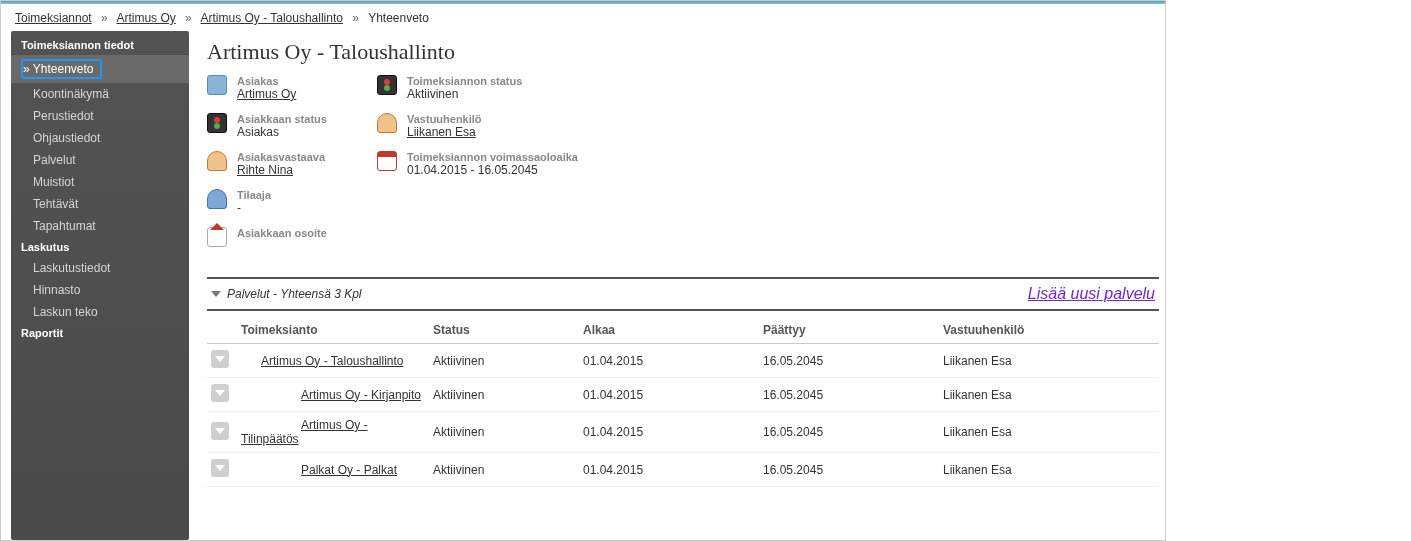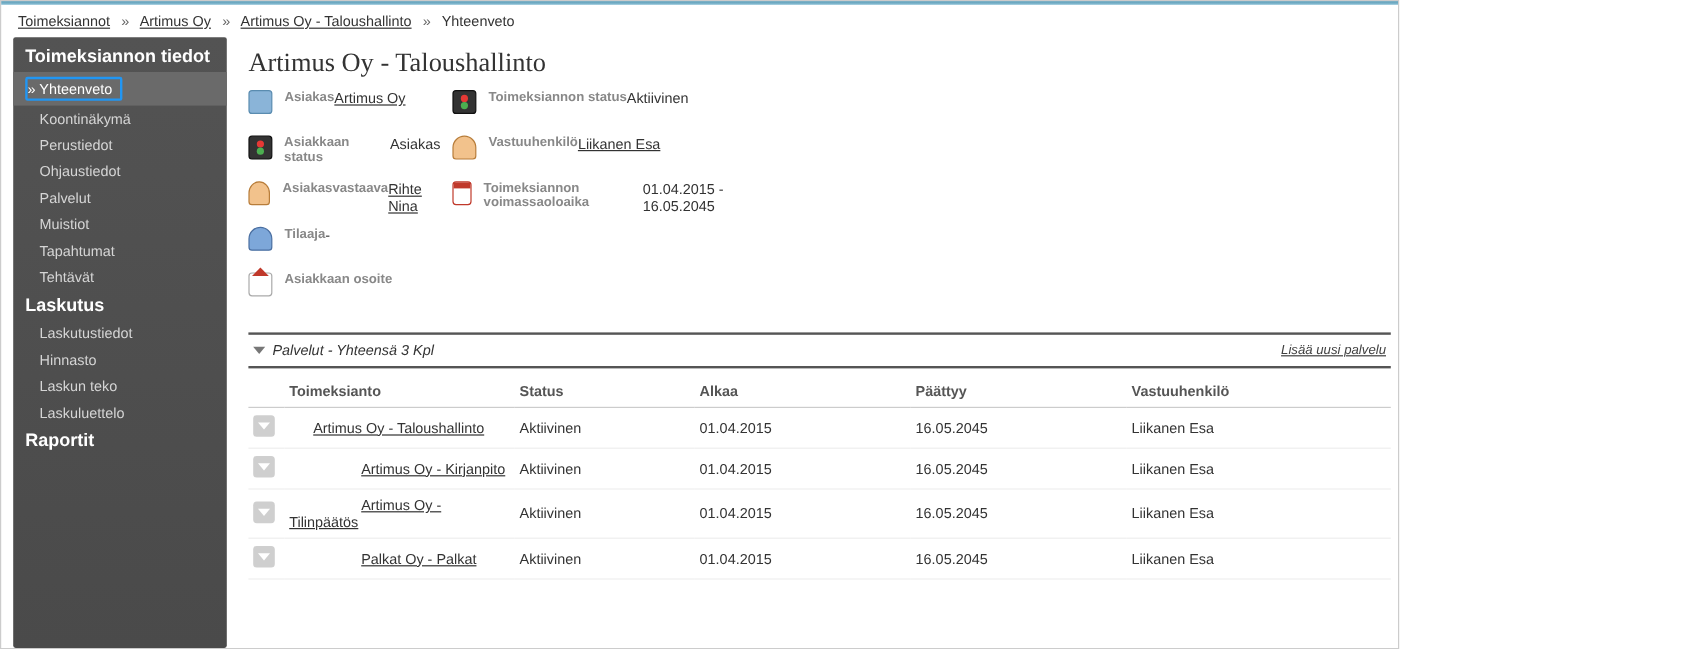--- a/index.html
+++ b/index.html
@@ -4,21 +4,21 @@
 <style>
 * { box-sizing: border-box; margin: 0; padding: 0; }
 body { font-family: Arial, Helvetica, sans-serif; font-size: 12px; background: #fff; color: #333; }
 .app { width: 1166px; height: 541px; border: 1px solid #ccc; position: relative; background: #fff; }
 .app::before { content:""; position:absolute; top:0; left:0; right:0; height:3px; background: linear-gradient(#5a9bb5,#8ec1d6); }
 .breadcrumb { padding: 6px 10px 6px 14px; font-size: 12px; color: #333; margin-top:4px;}
 .breadcrumb a { color: #333; text-decoration: underline; cursor: pointer; }
 .breadcrumb .sep { margin: 0 6px; color: #666; }
 .layout { display: flex; height: calc(100% - 30px); }
 .sidebar { width: 178px; background: #5a5a5a; background: linear-gradient(#535353,#4a4a4a); color: #e8e8e8; padding: 4px 0 10px 0; border-radius: 2px; margin-left:10px;}
-.sidebar h3 { font-size: 15px; font-weight: bold; color: #fff; padding: 4px 10px; }
+.sidebar h3 { font-size: 11px; font-weight: bold; color: #fff; padding: 4px 10px; }
 .sidebar ul { list-style: none; }
 .sidebar li { padding: 4px 10px 4px 22px; font-size: 12px; color: #d5d5d5; cursor: pointer; }
 .sidebar li.active { background: #6a6a6a; padding-left:10px;}
 .sidebar li.active span.box{ border: 2px solid #2196f3; padding: 1px 6px 1px 0px; color:#fff; display:inline-block; border-radius:2px;}
 .sidebar li.active span.box::before{content:"» "; color:#fff;}
 .main { flex: 1; padding: 0 6px 0 18px; overflow: hidden; }
 .section-header { border-bottom: 2px solid #555; padding: 6px 0; margin-bottom: 8px; display:flex; align-items:center; gap:6px;}
 .tri { width:0; height:0; border-top:5px solid transparent; border-bottom:5px solid transparent; border-left:6px solid #777; display:inline-block;}
 .tri.down { border-left:5px solid transparent; border-right:5px solid transparent; border-top:6px solid #777; border-bottom:none;}
 .section-header .title { font-size: 13px; color: #333; }
@@ -30,29 +30,29 @@
 .ico-building { background:#8ab4d8; border:1px solid #5a8cb0;}
 .ico-traffic { background:#333; border:1px solid #111; position:relative;}
 .ico-traffic::before{content:""; position:absolute; top:3px; left:6px; width:6px; height:6px; background:#e53935; border-radius:50%;}
 .ico-traffic::after{content:""; position:absolute; bottom:3px; left:6px; width:6px; height:6px; background:#4caf50; border-radius:50%;}
 .ico-person { background:#f2c28c; border:1px solid #b87d3a; border-radius:50% 50% 3px 3px;}
 .ico-person.blue{ background:#7da7d9; border-color:#4a6fa1;}
 .ico-calendar { background:#fff; border:1px solid #c0392b; position:relative;}
 .ico-calendar::before{content:""; position:absolute; top:0; left:0; right:0; height:5px; background:#c0392b;}
 .ico-house { background:#fff; border:1px solid #aaa; position:relative;}
 .ico-house::before{content:""; position:absolute; top:-5px; left:2px; width:0; height:0; border-left:7px solid transparent; border-right:7px solid transparent; border-bottom:7px solid #c0392b;}
-.info-text { display: flex; flex-direction: row; }
+.info-text { display: flex; flex-direction: column; }
 .lbl { color: #888; font-weight: bold; font-size: 11px; }
 .val { color: #333; font-size: 12px; }
 .val.link { text-decoration: underline; cursor:pointer;}
 .col1{ width: 160px;}
 .col2{ width: 260px;}
 .services-header { display: flex; justify-content: space-between; align-items: center; border-top: 2px solid #555; border-bottom: 2px solid #555; padding: 6px 4px; margin-top: 4px; font-style: italic; }
 .services-header .left{ display:flex; align-items:center; gap:6px;}
-.add-link { color: #404040; text-decoration: underline; font-size: 11px; cursor:pointer;}
+.add-link { color: #6d28d9; text-decoration: underline; font-size: 16px; cursor:pointer;}
 table { width: 100%; border-collapse: collapse; font-size: 12px; margin-top: 6px; }
 th { text-align: left; font-weight: bold; color: #555; padding: 6px 4px; border-bottom: 1px solid #ccc; }
 td { padding: 6px 4px; border-bottom: 1px solid #eee; }
 .row-btn { width: 18px; height: 18px; background: #cfcfcf; border-radius: 3px; display:inline-block; position:relative; cursor:pointer;}
 .row-btn::after{content:""; position:absolute; top:6px; left:4px; width:0; height:0; border-left:5px solid transparent; border-right:5px solid transparent; border-top:6px solid #fff;}
 .srv-link { text-decoration: underline; color: #333; cursor:pointer;}
 .indent1{ padding-left: 20px;}
 .indent2{ padding-left: 60px;}
 .th-btn{width:30px;}
 .th-name{}
@@ -79,29 +79,28 @@
   <div class="layout">
     <div class="sidebar">
       <h3>Toimeksiannon tiedot</h3>
       <ul>
         <li class="active"><span class="box">Yhteenveto</span></li>
         <li>Koontinäkymä</li>
         <li>Perustiedot</li>
         <li>Ohjaustiedot</li>
         <li>Palvelut</li>
         <li>Muistiot</li>
+        <li>Tehtävät</li>
         <li>Tapahtumat</li>
-        <li>Tehtävät</li>
       </ul>
       <h3>Laskutus</h3>
       <ul>
         <li>Laskutustiedot</li>
         <li>Hinnasto</li>
         <li>Laskun teko</li>
-        <li>Laskuluettelo</li>
       </ul>
       <h3>Raportit</h3>
     </div>
 
     <div class="main">
 
       <div class="page-title">Artimus Oy - Taloushallinto</div>
 
       <div class="info-grid">
         <div class="info-col col1">

